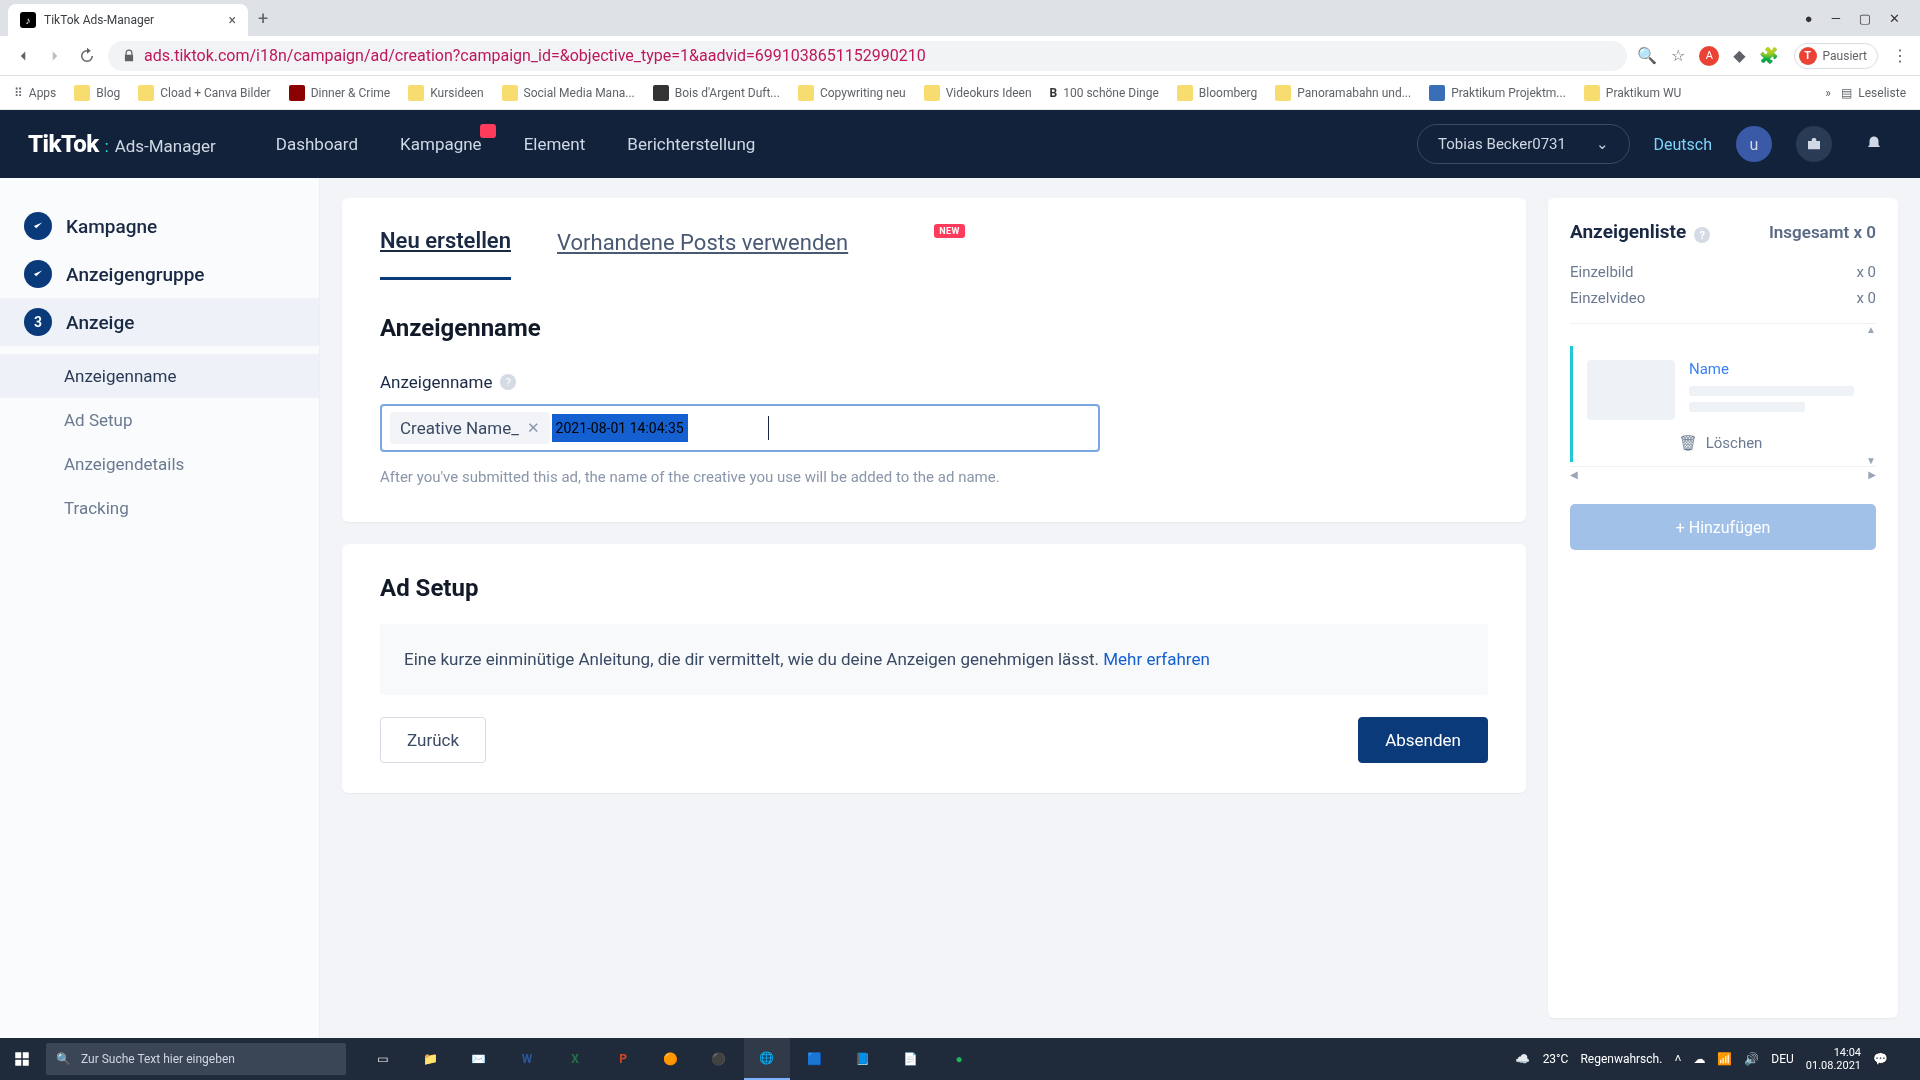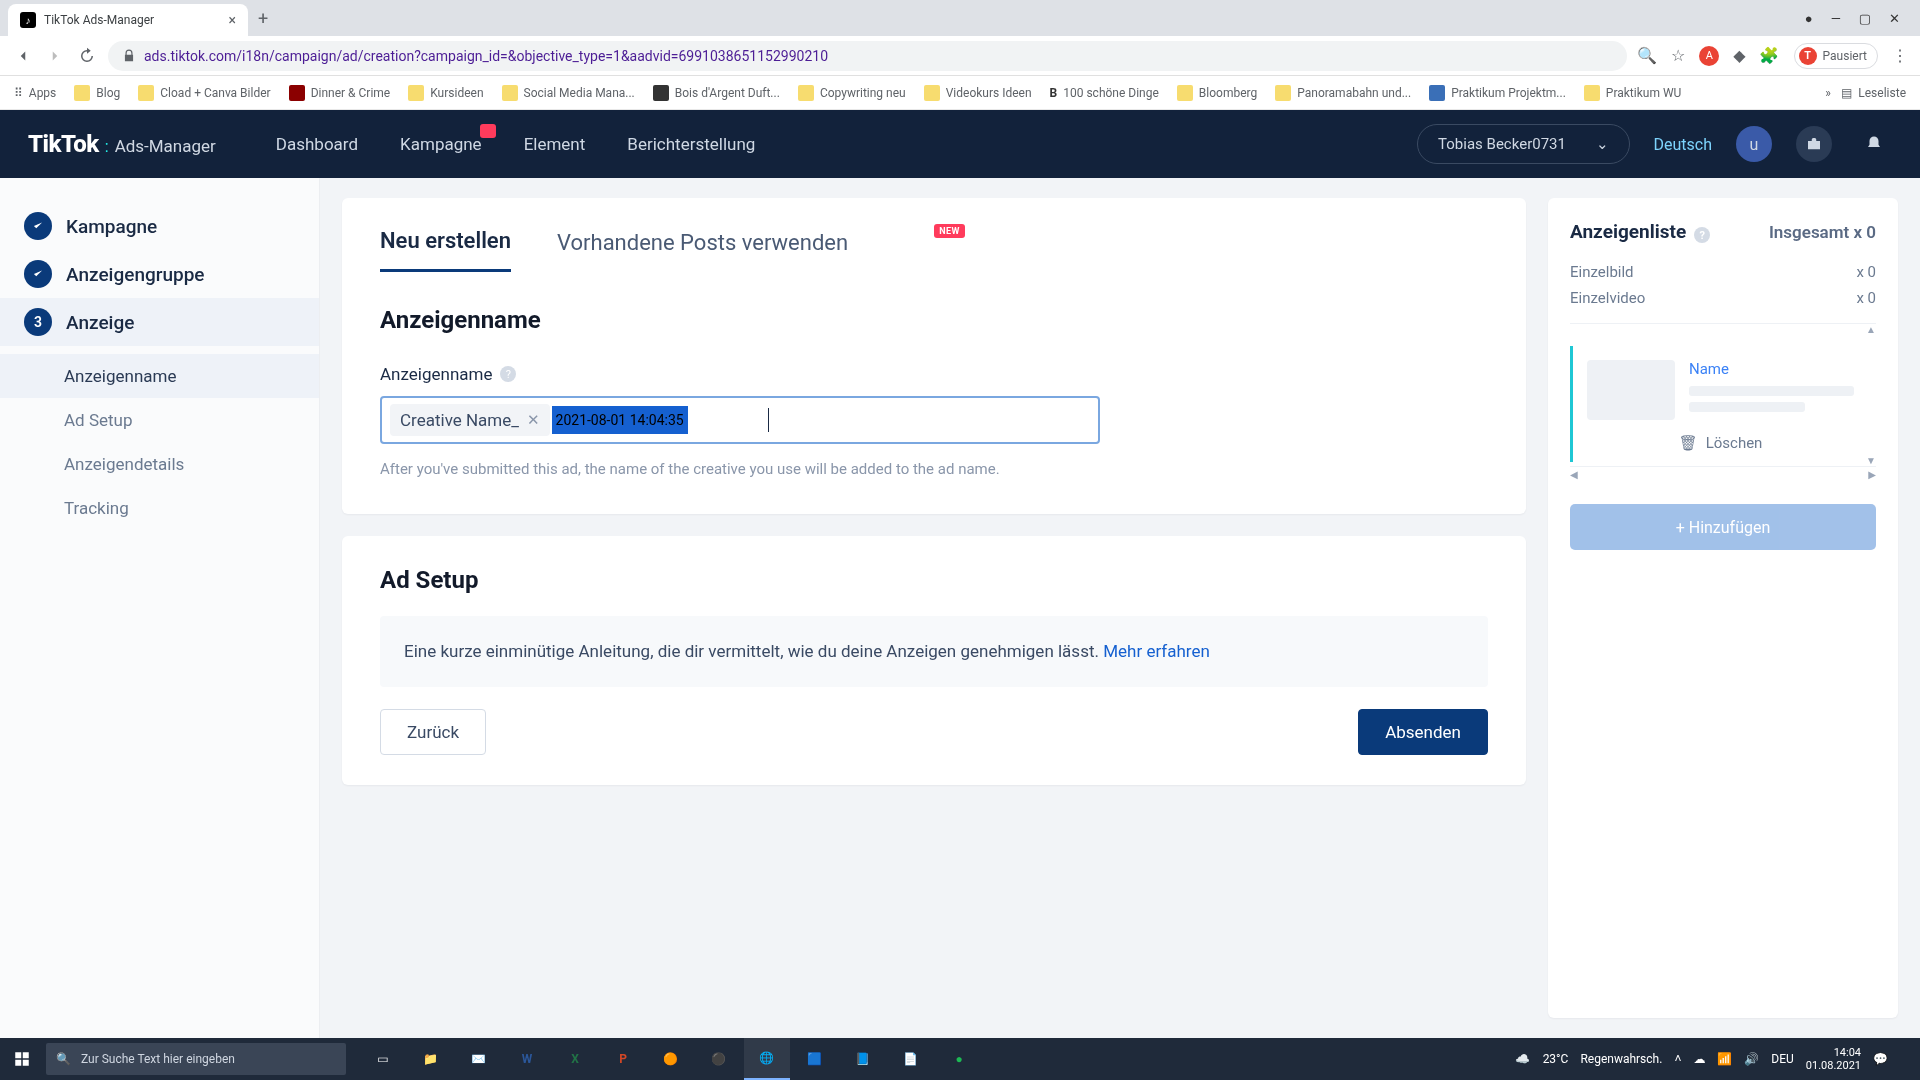--- a/index.html
+++ b/index.html
@@ -12,21 +12,21 @@
 .tab .favicon { width: 16px; height: 16px; background: #000; border-radius: 3px; display: flex; align-items: center; justify-content: center; color: #fff; font-size: 10px; font-weight: bold; }
 .tab .close { margin-left: auto; color: #5f6368; font-size: 14px; cursor: pointer; }
 .tab-add { margin-left: 10px; color: #5f6368; font-size: 18px; cursor: pointer; }
 .window-ctrl { margin-left: auto; display: flex; gap: 18px; padding-right: 12px; color: #333; }
 .window-ctrl span { cursor: pointer; font-size: 13px; }
 
 .addr-bar { display: flex; align-items: center; height: 40px; background: #fff; padding: 0 12px; gap: 10px; border-bottom: 1px solid #e0e0e0; }
 .nav-btn { color: #5f6368; display: flex; align-items: center; justify-content: center; width: 22px; height: 22px; cursor: pointer; }
 .nav-btn.disabled { color: #bdbdbd; }
 .nav-btn svg { width: 18px; height: 18px; }
-.url-box { flex: 1; background: #f1f3f4; border-radius: 18px; height: 30px; display: flex; align-items: center; padding: 0 14px; font-size: 14px; color: #4c1d95; gap: 8px; }
+.url-box { flex: 1; background: #f1f3f4; border-radius: 18px; height: 30px; display: flex; align-items: center; padding: 0 14px; font-size: 16px; color: #be185d; gap: 8px; }
 .ext-icons { display: flex; align-items: center; gap: 14px; }
 .ext-icons .ico { width: 20px; height: 20px; border-radius: 50%; display: flex; align-items: center; justify-content: center; font-size: 11px; cursor: pointer; }
 .pause-pill { display: flex; align-items: center; border: 1px solid #dadce0; border-radius: 14px; height: 26px; padding: 0 10px 0 4px; font-size: 12px; color: #5f6368; gap: 6px; }
 .pause-pill .av { width: 18px; height: 18px; border-radius: 50%; background: #ea4335; color: #fff; display: flex; align-items: center; justify-content: center; font-size: 11px; font-weight: 600; }
 
 .bm-bar { display: flex; align-items: center; height: 34px; background: #fff; padding: 0 14px; gap: 18px; font-size: 12px; color: #5f6368; border-bottom: 1px solid #e8e8e8; }
 .bm { display: flex; align-items: center; gap: 6px; cursor: pointer; white-space: nowrap; }
 .bm .bico { width: 16px; height: 16px; background: #f7dc6f; border-radius: 2px; }
 .bm-more { margin-left: auto; display: flex; align-items: center; gap: 10px; }
 
@@ -58,21 +58,21 @@
 .substeps { padding: 8px 0 8px 64px; }
 .substep { padding: 12px 0; font-size: 17px; color: #6b7a90; cursor: pointer; }
 .substep.current { color: #2a3a54; background: #eef2f8; margin-left: -64px; padding-left: 64px; }
 
 
 .main { flex: 1; display: flex; gap: 22px; padding: 20px 22px; overflow: hidden; }
 .card { background: #fff; border-radius: 6px; box-shadow: 0 1px 2px rgba(16,24,40,.05); }
 .center-col { flex: 1; min-width: 0; display: flex; flex-direction: column; gap: 22px; }
 .section { padding: 30px 38px 36px; }
 .tabs { display: flex; align-items: center; gap: 46px; }
-.tab-link { font-size: 22px; color: #4a5a74; padding-bottom: 16px; cursor: pointer; }
+.tab-link { font-size: 22px; color: #4a5a74; padding-bottom: 24px; cursor: pointer; text-decoration: underline; }
 .tab-link.active { color: #1a2a44; font-weight: 600; border-bottom: 3px solid #0a3a7a; }
 .new-pill { background: #ff3b5c; color: #fff; font-size: 9px; font-weight: 700; border-radius: 3px; padding: 2px 5px; letter-spacing: 0.5px; align-self: flex-start; margin-left: 40px; margin-top:-4px;}
 .h2 { font-size: 24px; font-weight: 700; color: #121a2a; margin-top: 34px; }
 .field-label { font-size: 17px; color: #1a2a44; margin-top: 30px; display: flex; align-items: center; gap: 8px; }
 .qmark { width: 16px; height: 16px; border-radius: 50%; background: #d4dbe5; color: #fff; font-size: 11px; display: flex; align-items: center; justify-content: center; }
 .name-input { margin-top: 12px; border: 2px solid #7aa7e0; border-radius: 4px; height: 48px; display: flex; align-items: center; padding: 0 8px; max-width: 720px; }
 .chip { background: #f2f4f7; border-radius: 4px; padding: 6px 10px; display: flex; align-items: center; gap: 8px; font-size: 17px; color: #3a4a64; }
 .chip .x { color: #8a96aa; cursor: pointer; font-size: 15px; }
 .sel-text { background: #1560d0; color: #000000; padding: 6px 4px; font-size: 14px; margin-left: 2px; }
 .cursor { width: 1px; height: 24px; background: #1a2a44; margin-left: 80px; }

